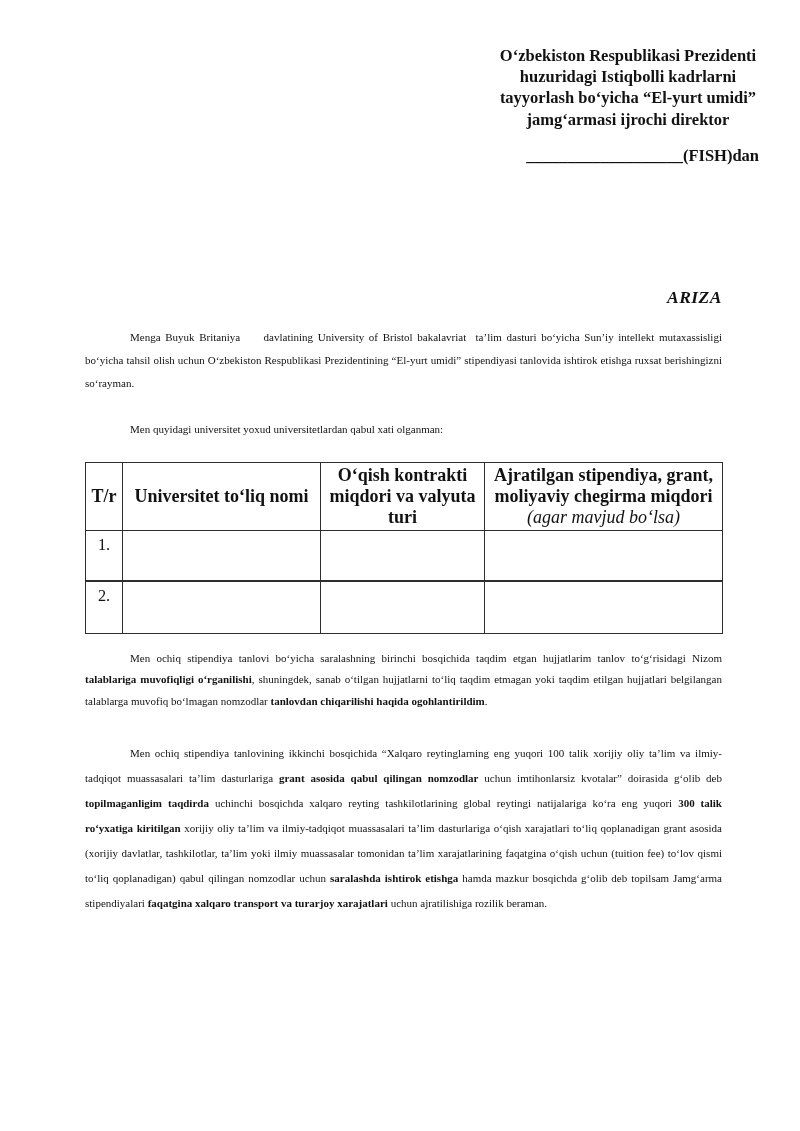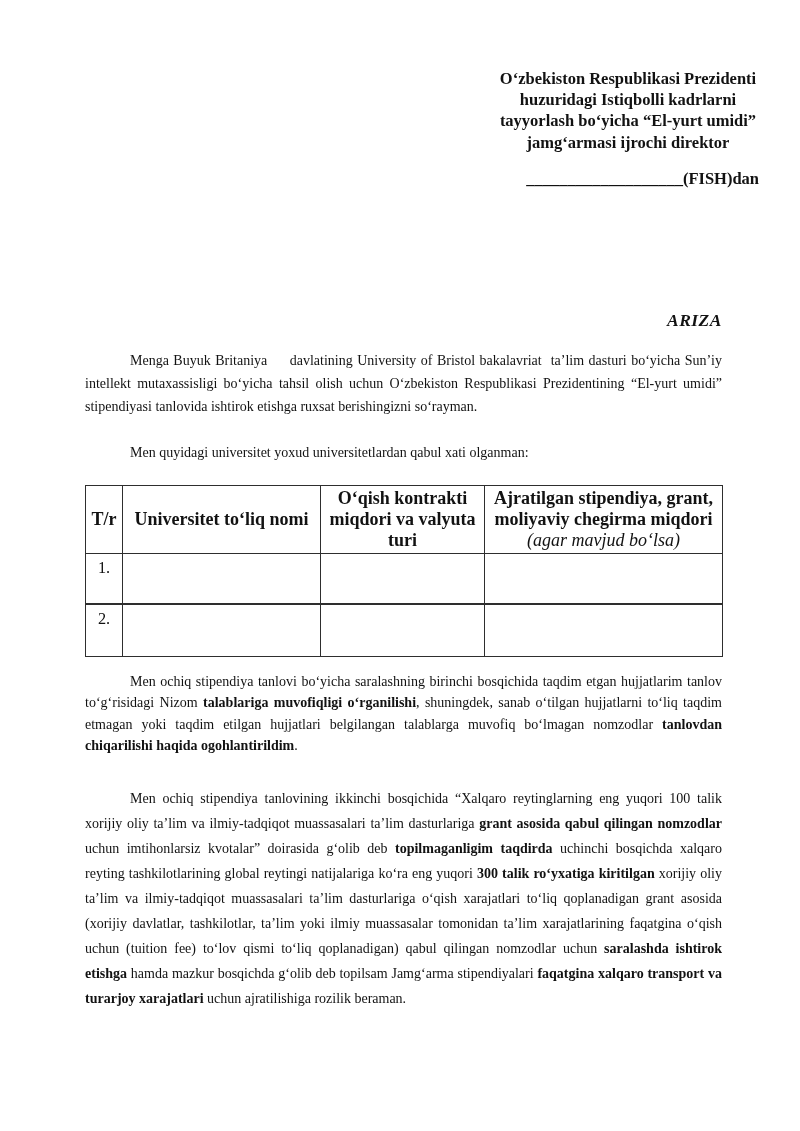--- a/index.html
+++ b/index.html
@@ -1,32 +1,32 @@
 <!DOCTYPE html>
 <html><head>
 <meta charset="utf-8">
 <style>
   html,body{margin:0;padding:0;background:#ffffff;}
   .page{
     width:800px;height:1131px;background:#ffffff;color:#121212;
     font-family:"Liberation Serif","DejaVu Serif",serif;
     box-sizing:border-box;position:relative;overflow:hidden;
-    padding:68px 78px 0 85px;
+    padding:45px 78px 0 85px;
   }
   
   .recipient{width:262px;margin-left:412px;text-align:center;
     font-weight:bold;font-size:16.5px;line-height:21.2px;}
   .recipient .rline{white-space:nowrap;}
   .from-line{width:262px;margin-left:412px;margin-top:16px;text-align:right;
     font-weight:bold;font-size:16.5px;white-space:nowrap;}
   
   .doc-title{margin-top:121px;text-align:right;font-weight:bold;font-style:italic;
     font-size:17.5px;letter-spacing:0.5px;}
   
-  .para{text-align:justify;font-size:14px;text-indent:45px;}
+  .para{text-align:justify;font-size:11px;text-indent:45px;}
   .p-intro{margin-top:18px;line-height:23px;}
   .p-lead{margin-top:23px;line-height:23px;}
   .p-first{margin-top:14px;line-height:21.5px;}
   .p-second{margin-top:29px;line-height:25px;}
   .bold{font-weight:bold;}
   
   table.universities{border-collapse:collapse;table-layout:fixed;width:637px;margin-top:21px;}
   .universities col.c1{width:37px;}
   .universities col.c2{width:198px;}
   .universities col.c3{width:164px;}

